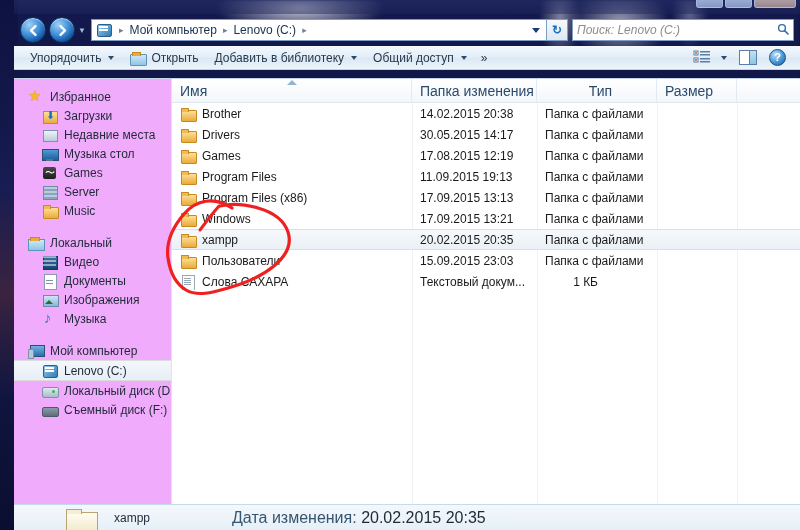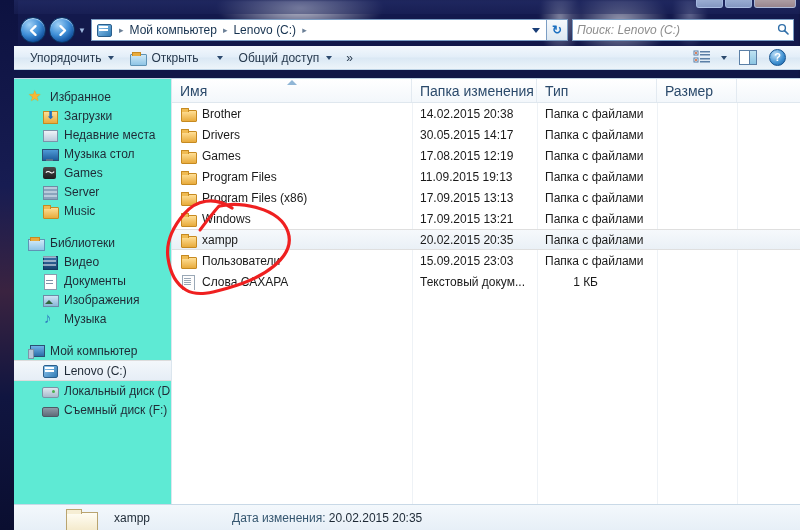--- a/index.html
+++ b/index.html
@@ -136,21 +136,21 @@
   
   .body {
     position:absolute; left:0; top:78px; right:0; bottom:26px;
     display:flex;
     background:#fff;
     border-top:1px solid #c3d5e6;
   }
 
   
   .sidebar {
-    width:158px; flex:0 0 158px; background:#5eead4;
+    width:158px; flex:0 0 158px; background:#f0abfc;
     border-right:1px solid #dbe5ee;
     padding-top:8px; overflow:hidden; position:relative;
   }
   .nav-group { margin-bottom:2px; }
   .nav-row {
     display:flex; align-items:center; height:19px; padding-left:14px; gap:6px;
     font-size:12px; color:#1f2a36; white-space:nowrap;
   }
   .nav-row.child { padding-left:28px; }
   .nav-row.head { font-weight:normal; }
@@ -206,21 +206,21 @@
     border-bottom:1px solid #dfe7ee;
     position:relative;
   }
   .col {
     display:flex; align-items:center; padding-left:8px;
     font-size:14px; color:#2b4a6b;
     border-right:1px solid #e3eaf1; position:relative;
   }
   .col.c-name { flex:0 0 240px; }
   .col.c-date { flex:0 0 125px; }
-  .col.c-type { flex:0 0 120px; }
+  .col.c-type { flex:0 0 120px;justify-content:center; }
   .col.c-size { flex:0 0 80px; }
   .col.c-tail { flex:1 1 auto; border-right:none; }
   .sortarrow {
     position:absolute; left:50%; top:1px; transform:translateX(-50%);
     width:0;height:0;border-left:5px solid transparent;border-right:5px solid transparent;border-bottom:5px solid #90b6d6;
   }
 
   .row {
     display:flex; height:21px; align-items:center;
     font-size:12px; color:#1a1a1a;
@@ -245,21 +245,21 @@
   .status {
     position:absolute; left:0; right:0; bottom:0; height:26px;
     background: linear-gradient(180deg,#f3f8fc,#e7eff7);
     border-top:1px solid #c9d9e7;
     display:flex; align-items:center; padding-left:50px; gap:0;
   }
   .status .bigico { width:34px;height:28px;position:relative;flex:0 0 auto;margin-top:4px; }
   .status .bigico:before{content:"";position:absolute;left:2px;top:6px;width:30px;height:20px;background:linear-gradient(180deg,#fffdf3,#f2e7c6);border:1px solid #b9a46f;}
   .status .bigico:after{content:"";position:absolute;left:2px;top:3px;width:14px;height:4px;background:#f6eed4;border:1px solid #b9a46f;border-bottom:none;}
   .status .sname { font-size:12px; color:#1d2935; margin-left:16px; width:118px; }
-  .status .smeta { font-size:12px; color:#35566f; }
+  .status .smeta { font-size:16px; color:#35566f; }
   .status .smeta b { font-weight:normal; color:#1d2935; }
 
   
   #annot { position:absolute; left:0; top:0; width:800px; height:530px; pointer-events:none; }
 </style>
 </head>
 <body>
 
 <div id="desktop"></div>
 <div id="desktop-left"></div>
@@ -316,20 +316,21 @@
   <div class="toolbar">
     <div class="tbitem">
       <span>Упорядочить</span>
       <span class="tb-caret"></span>
     </div>
     <div class="tbitem">
       <span class="ico ico-folder-open tb-ico-folder"></span>
       <span>Открыть</span>
     </div>
     <div class="tbitem">
+      <span>Добавить в библиотеку</span>
       <span class="tb-caret"></span>
     </div>
     <div class="tbitem">
       <span>Общий доступ</span>
       <span class="tb-caret"></span>
     </div>
     <div class="chev">»</div>
 
     <div class="tb-spacer"></div>
 
@@ -391,21 +392,21 @@
           <span class="ico ico-folder"></span>
           <span>Music</span>
         </div>
       </div>
 
       <div class="nav-gap"></div>
 
       <div class="nav-group">
         <div class="nav-row head">
           <span class="ico ico-lib"></span>
-          <span>Библиотеки</span>
+          <span>Локальный</span>
         </div>
         <div class="nav-row child">
           <span class="ico ico-video"></span>
           <span>Видео</span>
         </div>
         <div class="nav-row child">
           <span class="ico ico-doc"></span>
           <span>Документы</span>
         </div>
         <div class="nav-row child">

